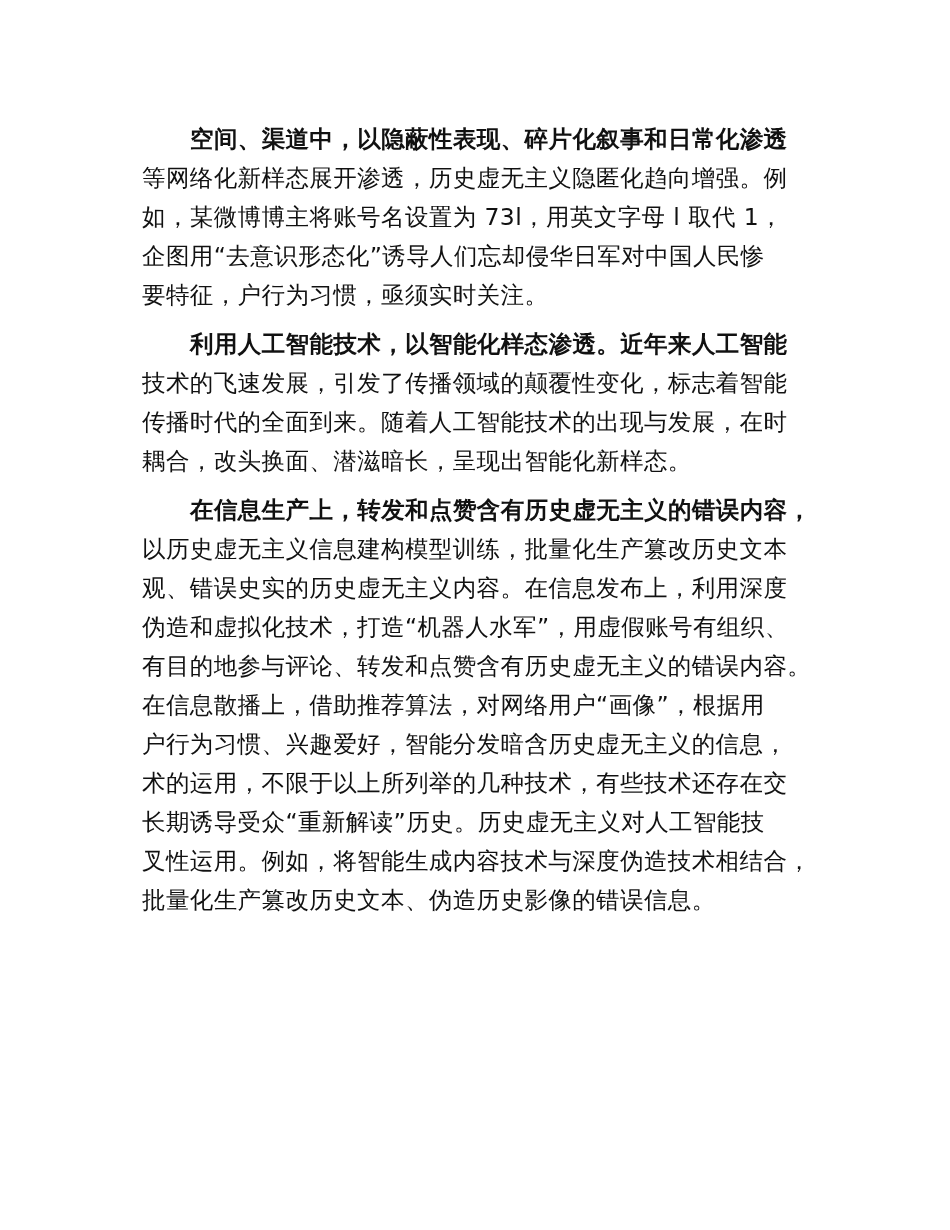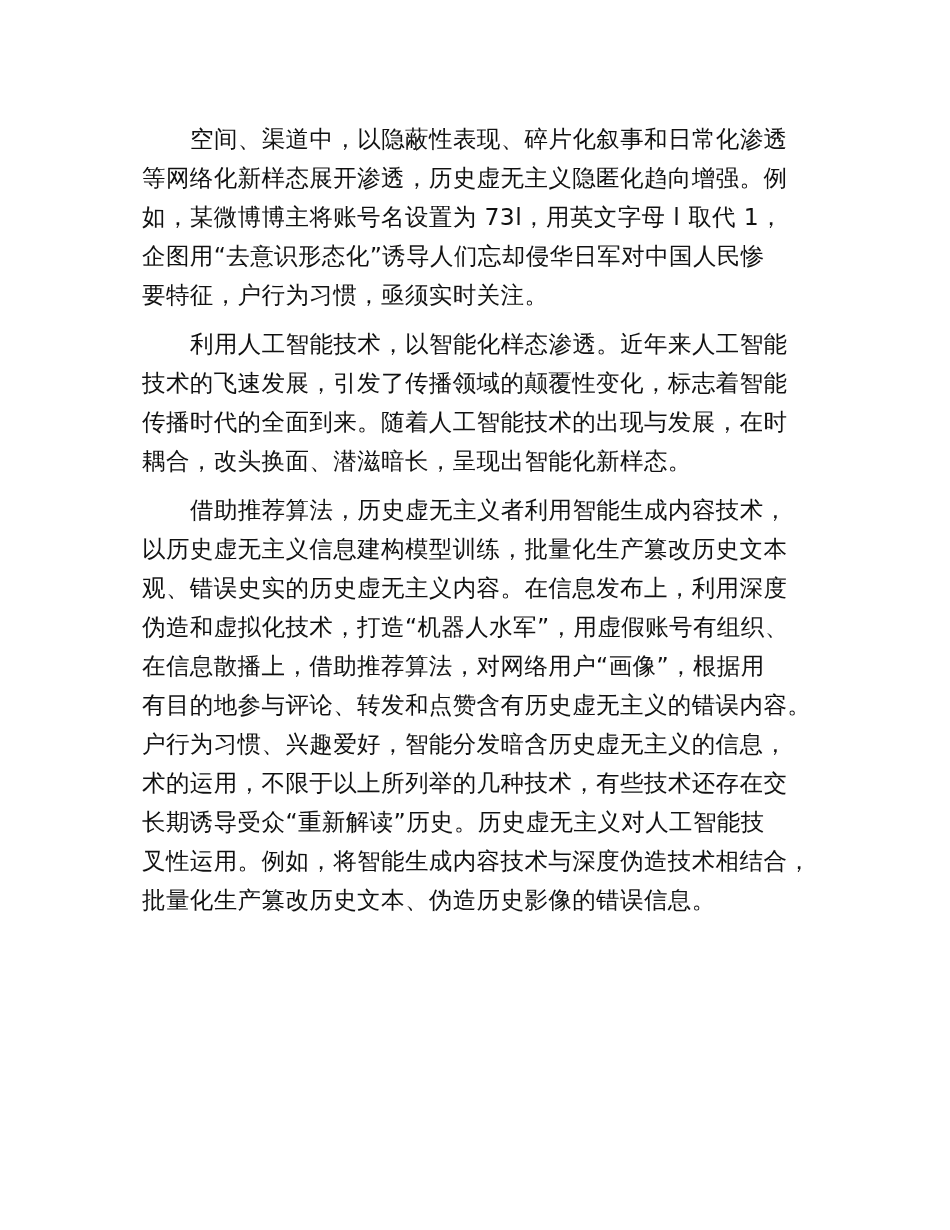--- a/index.html
+++ b/index.html
@@ -35,20 +35,21 @@
     .line {
       display: block;
       font-size: 23.5px;
       line-height: 39px;
       height: 39px;
       white-space: nowrap;
       letter-spacing: 0.4px;
     }
     .line.indent {
       padding-left: 48px;
+      font-weight: bold;
     }
   </style>
 </head>
 <body>
 
 <div class="page">
   <div class="body-text">
 
     <p class="paragraph">
       <span class="line indent">空间、渠道中，以隐蔽性表现、碎片化叙事和日常化渗透</span>
@@ -59,26 +60,26 @@
     </p>
 
     <p class="paragraph">
       <span class="line indent">利用人工智能技术，以智能化样态渗透。近年来人工智能</span>
       <span class="line">技术的飞速发展，引发了传播领域的颠覆性变化，标志着智能</span>
       <span class="line">传播时代的全面到来。随着人工智能技术的出现与发展，在时</span>
       <span class="line">耦合，改头换面、潜滋暗长，呈现出智能化新样态。</span>
     </p>
 
     <p class="paragraph">
-      <span class="line indent">借助推荐算法，历史虚无主义者利用智能生成内容技术，</span>
+      <span class="line indent">在信息生产上，转发和点赞含有历史虚无主义的错误内容，</span>
       <span class="line">以历史虚无主义信息建构模型训练，批量化生产篡改历史文本</span>
       <span class="line">观、错误史实的历史虚无主义内容。在信息发布上，利用深度</span>
       <span class="line">伪造和虚拟化技术，打造“机器人水军”，用虚假账号有组织、</span>
+      <span class="line">有目的地参与评论、转发和点赞含有历史虚无主义的错误内容。</span>
       <span class="line">在信息散播上，借助推荐算法，对网络用户“画像”，根据用</span>
-      <span class="line">有目的地参与评论、转发和点赞含有历史虚无主义的错误内容。</span>
       <span class="line">户行为习惯、兴趣爱好，智能分发暗含历史虚无主义的信息，</span>
       <span class="line">术的运用，不限于以上所列举的几种技术，有些技术还存在交</span>
       <span class="line">长期诱导受众“重新解读”历史。历史虚无主义对人工智能技</span>
       <span class="line">叉性运用。例如，将智能生成内容技术与深度伪造技术相结合，</span>
       <span class="line">批量化生产篡改历史文本、伪造历史影像的错误信息。</span>
     </p>
 
   </div>
 </div>
 

